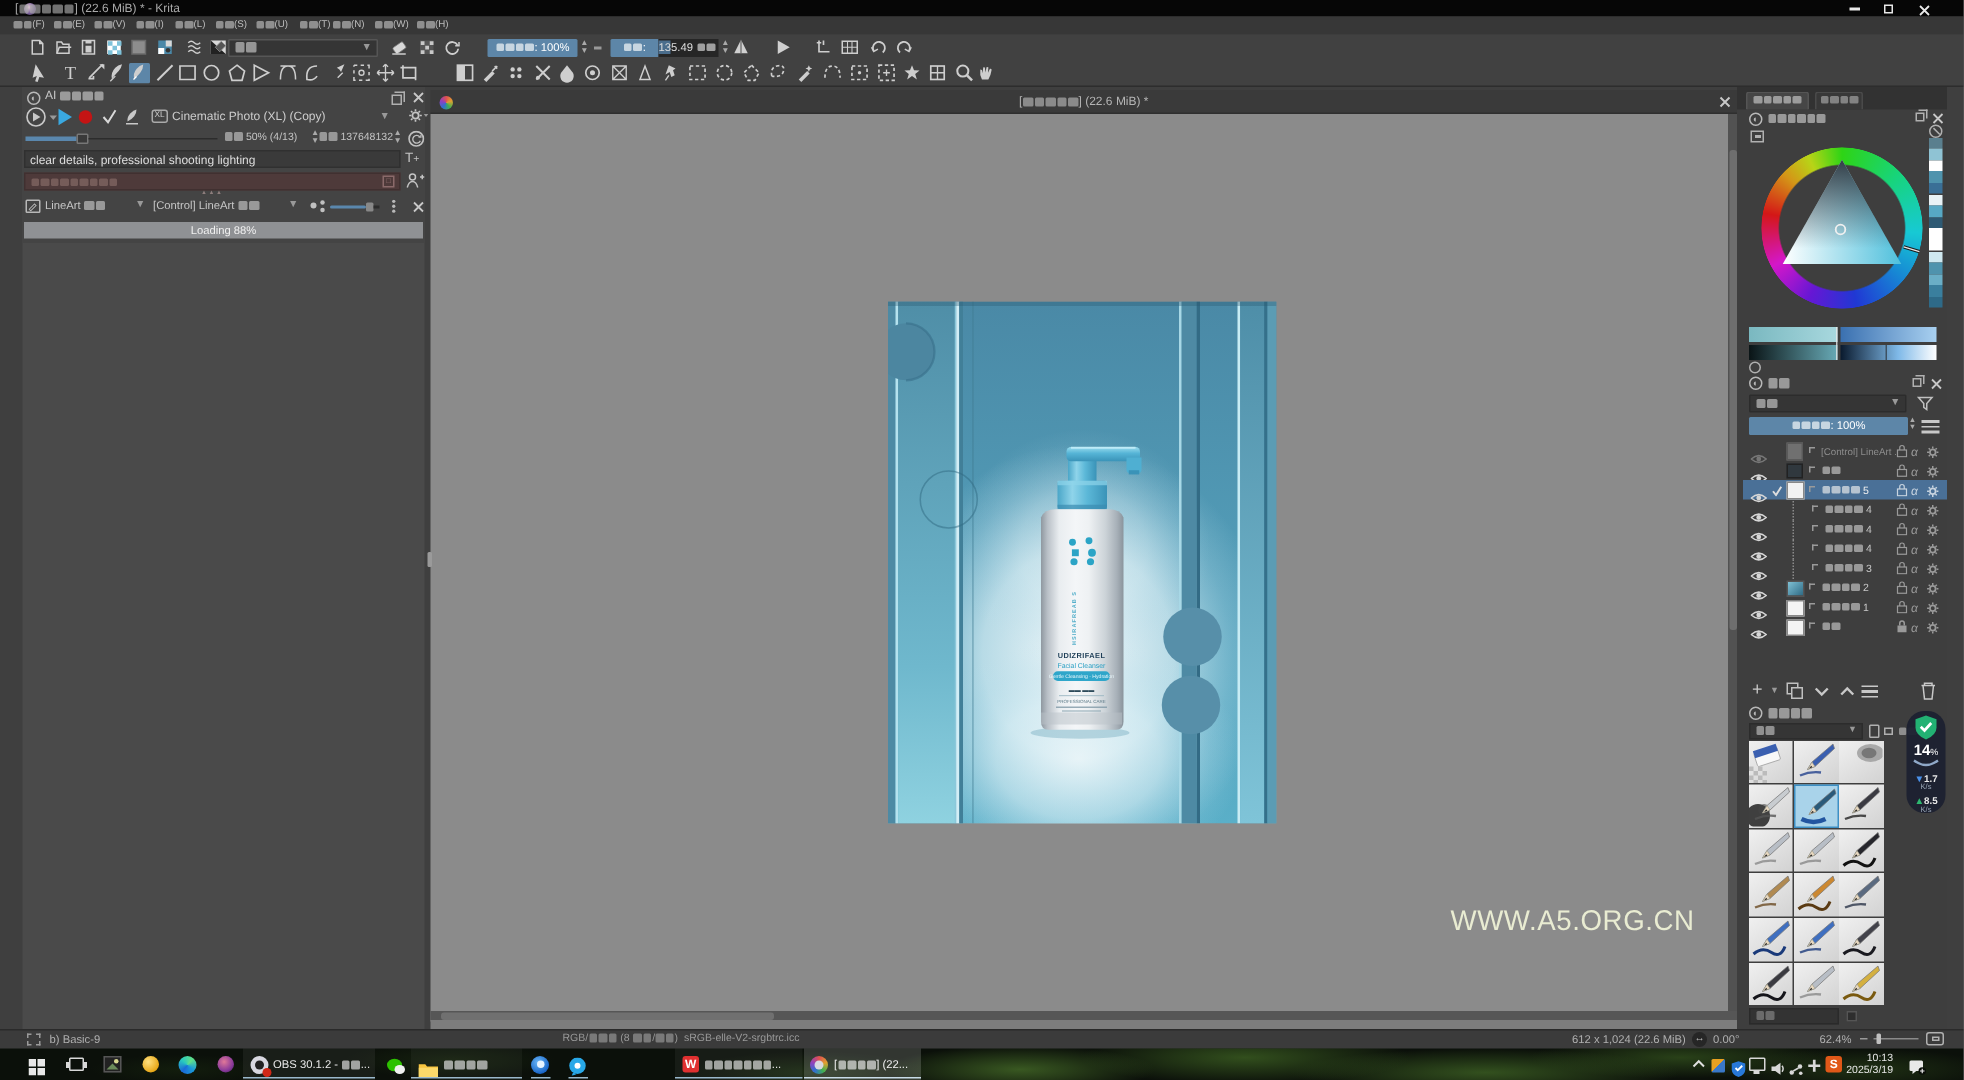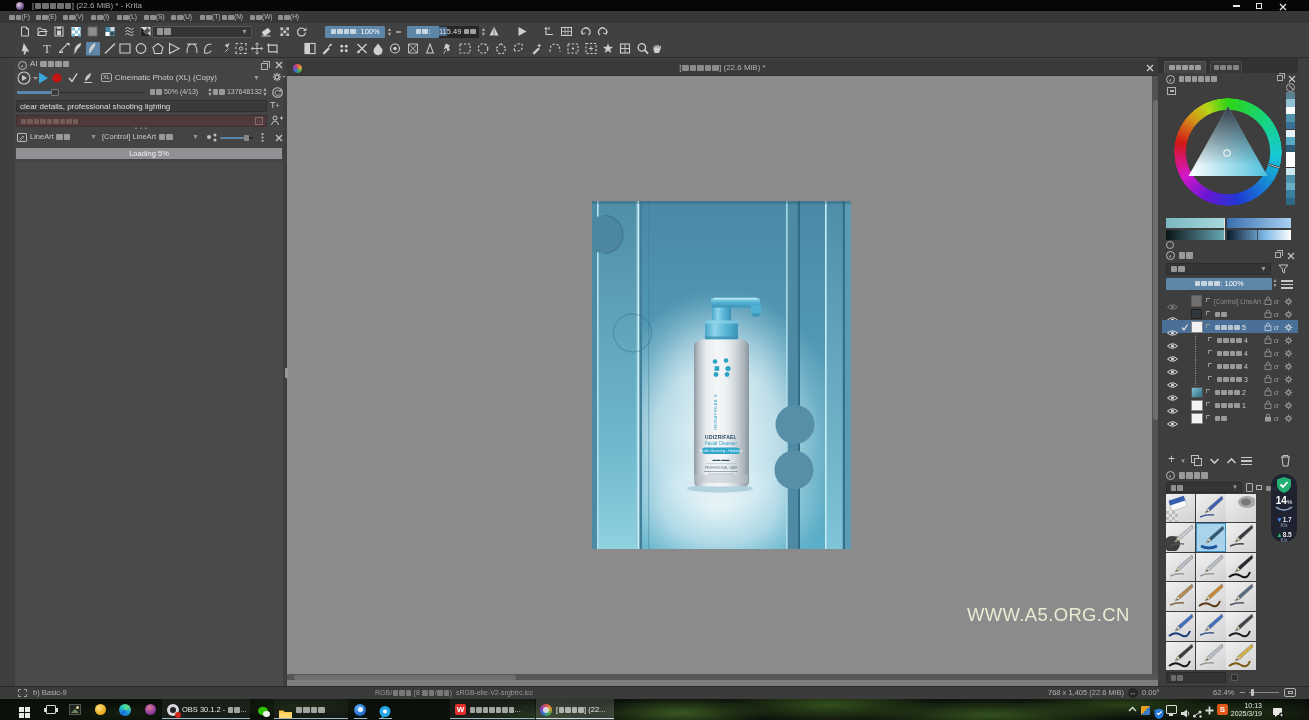--- a/index.html
+++ b/index.html
@@ -2,21 +2,21 @@
 <html><head><meta charset="utf-8"><style>
 *{margin:0;padding:0;box-sizing:border-box}
 html,body{width:1309px;height:720px;overflow:hidden;background:#3f3f3f}
 body{font-family:"Liberation Sans",sans-serif;position:relative}
 .abs{position:absolute}
 .z{display:inline-block;vertical-align:middle;background:currentColor;opacity:.66;border-radius:1px;margin:0 .5px}
 .z6{width:5.5px;height:5.5px}.z7{width:6.5px;height:6.5px}
 </style></head><body>
 <div class="abs" style="left:0px;top:0px;width:1309px;height:11px;background:#060606"></div>
 <div class="abs" style="left:16px;top:1.5px;width:8px;height:8px;border-radius:50%;background:radial-gradient(circle at 35% 35%,#e8d0d8,#7a5f9a 55%,#2a2440)"></div>
-<div class="abs" style="left:32px;top:0px;width:260px;height:11px;font-size:8px;line-height:11px;color:#a9a9a9">[<b class="z z7"></b><b class="z z7"></b><b class="z z7"></b><b class="z z7"></b><b class="z z7"></b>] (22.6 MiB) * - Krita</div>
+<div class="abs" style="left:10px;top:0px;width:260px;height:11px;font-size:8px;line-height:11px;color:#a9a9a9">[<b class="z z7"></b><b class="z z7"></b><b class="z z7"></b><b class="z z7"></b><b class="z z7"></b>] (22.6 MiB) * - Krita</div>
 <div class="abs" style="left:1233px;top:5px;width:7px;height:1.5px;background:#e8e8e8"></div>
 <div class="abs" style="left:1256px;top:2.5px;width:6px;height:6px;border:1.2px solid #e8e8e8"></div>
 <svg class="abs" style="left:1279px;top:2.5px" width="8" height="8">
     <path d="M1,1 L7,7 M7,1 L1,7" stroke="#e8e8e8" stroke-width="1.2"></path>
   </svg>
 <div class="abs" style="left:0px;top:11px;width:1309px;height:11.5px;background:#373737"></div>
 <div class="abs" style="left:8.5px;top:11px;height:11.5px;font-size:6.5px;line-height:11.5px;color:#bdbdbd;letter-spacing:0"><b class="z z6"></b><b class="z z6"></b>(F)</div>
 <div class="abs" style="left:35px;top:11px;height:11.5px;font-size:6.5px;line-height:11.5px;color:#bdbdbd;letter-spacing:0"><b class="z z6"></b><b class="z z6"></b>(E)</div>
 <div class="abs" style="left:62px;top:11px;height:11.5px;font-size:6.5px;line-height:11.5px;color:#bdbdbd;letter-spacing:0"><b class="z z6"></b><b class="z z6"></b>(V)</div>
 <div class="abs" style="left:90px;top:11px;height:11.5px;font-size:6.5px;line-height:11.5px;color:#bdbdbd;letter-spacing:0"><b class="z z6"></b><b class="z z6"></b>(I)</div>
@@ -26,21 +26,21 @@
 <div class="abs" style="left:199px;top:11px;height:11.5px;font-size:6.5px;line-height:11.5px;color:#bdbdbd;letter-spacing:0"><b class="z z6"></b><b class="z z6"></b>(T)</div>
 <div class="abs" style="left:221px;top:11px;height:11.5px;font-size:6.5px;line-height:11.5px;color:#bdbdbd;letter-spacing:0"><b class="z z6"></b><b class="z z6"></b>(N)</div>
 <div class="abs" style="left:249px;top:11px;height:11.5px;font-size:6.5px;line-height:11.5px;color:#bdbdbd;letter-spacing:0"><b class="z z6"></b><b class="z z6"></b>(W)</div>
 <div class="abs" style="left:277px;top:11px;height:11.5px;font-size:6.5px;line-height:11.5px;color:#bdbdbd;letter-spacing:0"><b class="z z6"></b><b class="z z6"></b>(H)</div>
 <div class="abs" style="left:0px;top:22.5px;width:1309px;height:35.5px;background:#414141;border-bottom:1px solid #2d2d2d"></div>
 <div class="abs" style="left:152px;top:25.5px;width:100px;height:12.5px;background:#353535;border:1px solid #565656;border-radius:1px;color:#c8c8c8;font-size:7.5px;line-height:10px;padding-left:3px"><b class="z z7"></b><b class="z z7"></b><span style="position:absolute;right:3px;color:#999;font-size:7px">▼</span></div>
 <div class="abs" style="left:325px;top:25.5px;width:60px;height:12.5px;background:#5d86a8;border-radius:1px;color:#fff;font-size:7.5px;line-height:12.5px;text-align:center"><b class="z z6"></b><b class="z z6"></b><b class="z z6"></b><b class="z z6"></b>: 100%</div>
 <div class="abs" style="left:386px;top:26.5px;width:7px;height:10px;color:#aaa;font-size:5.5px;line-height:5px;text-align:center">▲<br>▼</div>
 <div class="abs" style="left:396px;top:31px;width:5px;height:1.5px;background:#999"></div>
 <div class="abs" style="left:407px;top:25.5px;width:32px;height:12.5px;background:#5d86a8;border-radius:1px 0 0 1px;color:#fff;font-size:7.5px;line-height:12.5px;text-align:center"><b class="z z6"></b><b class="z z6"></b>:</div>
-<div class="abs" style="left:439px;top:25.5px;width:40px;height:12.5px;background:#262626;color:#ddd;font-size:7.5px;line-height:12.5px"><span style="background:#4a6d8c">11</span>5.49 <b class="z z6"></b><b class="z z6"></b></div>
+<div class="abs" style="left:439px;top:25.5px;width:40px;height:12.5px;background:#262626;color:#ddd;font-size:7.5px;line-height:12.5px"><span style="background:#4a6d8c">13</span>5.49 <b class="z z6"></b><b class="z z6"></b></div>
 <div class="abs" style="left:480px;top:26.5px;width:7px;height:10px;color:#aaa;font-size:5.5px;line-height:5px;text-align:center">▲<br>▼</div>
 <svg class="abs" style="left:0;top:22px" width="680" height="36">
     <rect x="86" y="20" width="14" height="13.5" fill="#5d86a8" rx="1"></rect>
     <g transform="translate(25.0,9.5) scale(1)">
       <path d="M-3.5,-4.5 h5 l2,2 v7 h-7 z M1.5,-4.5 v2 h2" fill="none" stroke="#cecece"></path>
     </g>
     <g transform="translate(42.0,9.5) scale(1)">
       <path d="M-4,-3.5 h3 l1,1.5 h4 v6 h-8 z" fill="none" stroke="#cecece"></path>
       <path d="M-4,4 l1.5,-4 h8" fill="none" stroke="#cecece"></path>
     </g>
@@ -311,21 +311,21 @@
 <div class="abs" style="left:244px;top:135px;width:4.5px;height:5.5px;background:#888;border-radius:1px"></div>
 <div class="abs" style="left:249px;top:137px;width:4px;height:1.5px;background:#2c2c2c"></div>
 <svg class="abs" style="left:261px;top:133px" width="3" height="9">
     <circle cx="1.5" cy="1.2" r="1.1" fill="#b8b8b8"></circle>
     <circle cx="1.5" cy="4.5" r="1.1" fill="#b8b8b8"></circle>
     <circle cx="1.5" cy="7.8" r="1.1" fill="#b8b8b8"></circle>
   </svg>
 <svg class="abs" style="left:275px;top:133.5px" width="8" height="8">
     <path d="M1,1 L7,7 M7,1 L1,7" stroke="#c8c8c8" stroke-width="1.2"></path>
   </svg>
-<div class="abs" style="left:16px;top:147.5px;width:266px;height:11.5px;background:#8f9194;font-size:7.5px;line-height:11.5px;color:#f0f0f0;text-align:center">Loading 5%</div>
+<div class="abs" style="left:16px;top:147.5px;width:266px;height:11.5px;background:#8f9194;font-size:7.5px;line-height:11.5px;color:#f0f0f0;text-align:center">Loading 88%</div>
 <div class="abs" style="left:287px;top:60px;width:871px;height:16px;background:#3a3a3a;border-bottom:1px solid #2f2f2f"></div>
 <div class="abs" style="left:293px;top:63.5px;width:9px;height:9px;border-radius:50%;background:conic-gradient(#e05050,#e0a030,#40b050,#3070d0,#9040c0,#e05050)"></div>
 <div class="abs" style="left:287px;top:60px;width:871px;height:16px;font-size:8px;line-height:16px;color:#b4b4b4;text-align:center">[<b class="z z7"></b><b class="z z7"></b><b class="z z7"></b><b class="z z7"></b><b class="z z7"></b>] (22.6 MiB) *</div>
 <svg class="abs" style="left:1146px;top:64px" width="8" height="8">
     <path d="M1,1 L7,7 M7,1 L1,7" stroke="#c8c8c8" stroke-width="1.3"></path>
   </svg>
 <div class="abs" style="left:287px;top:76px;width:865px;height:605px;background:#8b8b8b"></div>
 <div class="abs" style="left:1152px;top:76px;width:6px;height:598px;background:#525252"></div>
 <div class="abs" style="left:1152.5px;top:100px;width:5px;height:320px;background:#6e6e6e;border-radius:2px"></div>
 <div class="abs" style="left:287px;top:674px;width:871px;height:6px;background:#565656"></div>
@@ -906,21 +906,21 @@
     <path d="M2,1 q8,6 16,0" fill="none" stroke="#8fa8c8" stroke-width="1.5"></path>
   </svg>
 <div class="abs" style="left:1272px;top:515px;width:24px;height:9px;color:#e8e8e8;font-size:6.5px;font-weight:bold;text-align:center;line-height:9px"><span style="color:#4a90e8">▼</span>1.7</div>
 <div class="abs" style="left:1272px;top:522px;width:24px;height:7px;color:#9aa8b8;font-size:5px;text-align:center;line-height:7px">K/s</div>
 <div class="abs" style="left:1272px;top:530px;width:24px;height:9px;color:#e8e8e8;font-size:6.5px;font-weight:bold;text-align:center;line-height:9px"><span style="color:#2db870">▲</span>8.5</div>
 <div class="abs" style="left:1272px;top:537px;width:24px;height:7px;color:#9aa8b8;font-size:5px;text-align:center;line-height:7px">K/s</div>
 <div class="abs" style="left:0px;top:686px;width:1309px;height:13px;background:#3b3b3b;border-top:1px solid #2a2a2a"></div>
 <div class="abs" style="left:18px;top:688.5px;width:9px;height:8px;border:1px dashed #9a9a9a"></div>
 <div class="abs" style="left:33px;top:686px;width:80px;height:13px;font-size:7.5px;line-height:13px;color:#b0b0b0">b) Basic-9</div>
 <div class="abs" style="left:375px;top:686px;width:260px;height:13px;font-size:7px;line-height:13px;color:#999">RGB/<b class="z z6"></b><b class="z z6"></b><b class="z z6"></b> (8 <b class="z z6"></b><b class="z z6"></b>/<b class="z z6"></b><b class="z z6"></b>)&nbsp;&nbsp;sRGB-elle-V2-srgbtrc.icc</div>
-<div class="abs" style="left:1048px;top:686px;width:80px;height:13px;font-size:7.5px;line-height:13px;color:#b0b0b0">768 x 1,405 (22.6 MiB)</div>
+<div class="abs" style="left:1048px;top:686px;width:80px;height:13px;font-size:7.5px;line-height:13px;color:#b0b0b0">612 x 1,024 (22.6 MiB)</div>
 <div class="abs" style="left:1128px;top:687.5px;width:10px;height:10px;background:#262626;border-radius:50%;color:#bbb;font-size:7px;line-height:10px;text-align:center">↔</div>
 <div class="abs" style="left:1142px;top:686px;width:30px;height:13px;font-size:7.5px;line-height:13px;color:#b0b0b0">0.00°</div>
 <div class="abs" style="left:1213px;top:686px;width:30px;height:13px;font-size:7.5px;line-height:13px;color:#b0b0b0">62.4%</div>
 <div class="abs" style="left:1240px;top:691.5px;width:5px;height:1.5px;background:#999"></div>
 <div class="abs" style="left:1249px;top:692px;width:30px;height:1.2px;background:#8a8a8a"></div>
 <div class="abs" style="left:1251px;top:688.5px;width:3px;height:7px;background:#c0c0c0;border-radius:1px"></div>
 <div class="abs" style="left:1284px;top:688px;width:12px;height:9px;border:1.2px solid #b0b0b0;border-radius:2px">
     <div style="margin:1.5px auto 0;width:5px;height:3.5px;border:1px solid #b0b0b0"></div>
   </div>
 <div class="abs" style="left:0px;top:699px;width:1309px;height:21px;background:#0b100a;background-image:radial-gradient(90px 16px at 680px 14px, rgba(62,96,36,0.9), transparent),radial-gradient(110px 18px at 830px 6px, rgba(52,82,30,0.95), transparent),radial-gradient(130px 16px at 990px 16px, rgba(58,92,34,0.85), transparent),radial-gradient(100px 14px at 1120px 6px, rgba(44,70,26,0.9), transparent),radial-gradient(90px 14px at 1240px 14px, rgba(40,62,24,0.7), transparent),radial-gradient(80px 14px at 540px 16px, rgba(38,60,24,0.6), transparent),radial-gradient(70px 12px at 300px 8px, rgba(30,48,18,0.55), transparent),radial-gradient(60px 10px at 120px 14px, rgba(26,42,16,0.5), transparent)"></div>

